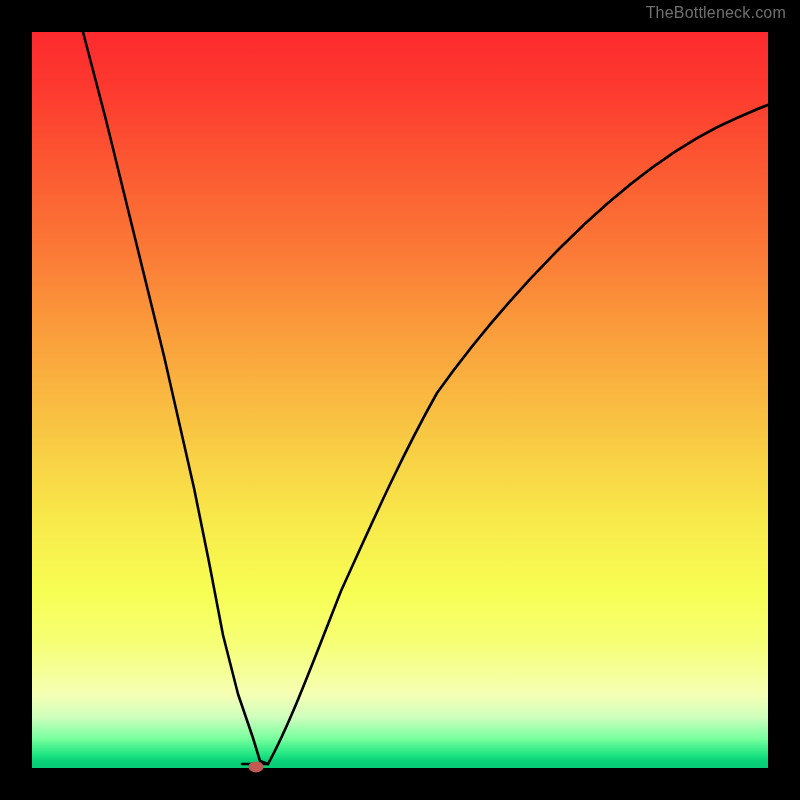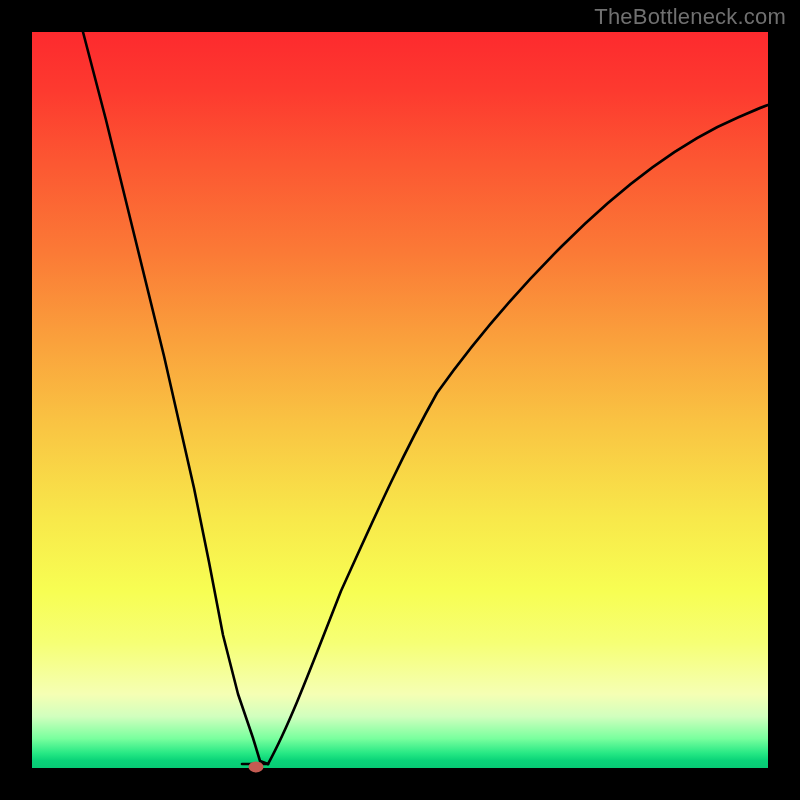--- a/index.html
+++ b/index.html
@@ -15,21 +15,21 @@
     position: relative;
     width: 800px;
     height: 800px;
     background: #000000;
   }
   .watermark {
     position: absolute;
     top: 4px;
     right: 14px;
     color: #707070;
-    font-size: 22px;
+    font-size: 16px;
     font-weight: 500;
     letter-spacing: 0.2px;
     font-family: Arial, Helvetica, sans-serif;
   }
   .plot-area {
     position: absolute;
     left: 32px;
     top: 32px;
     width: 736px;
     height: 736px;

